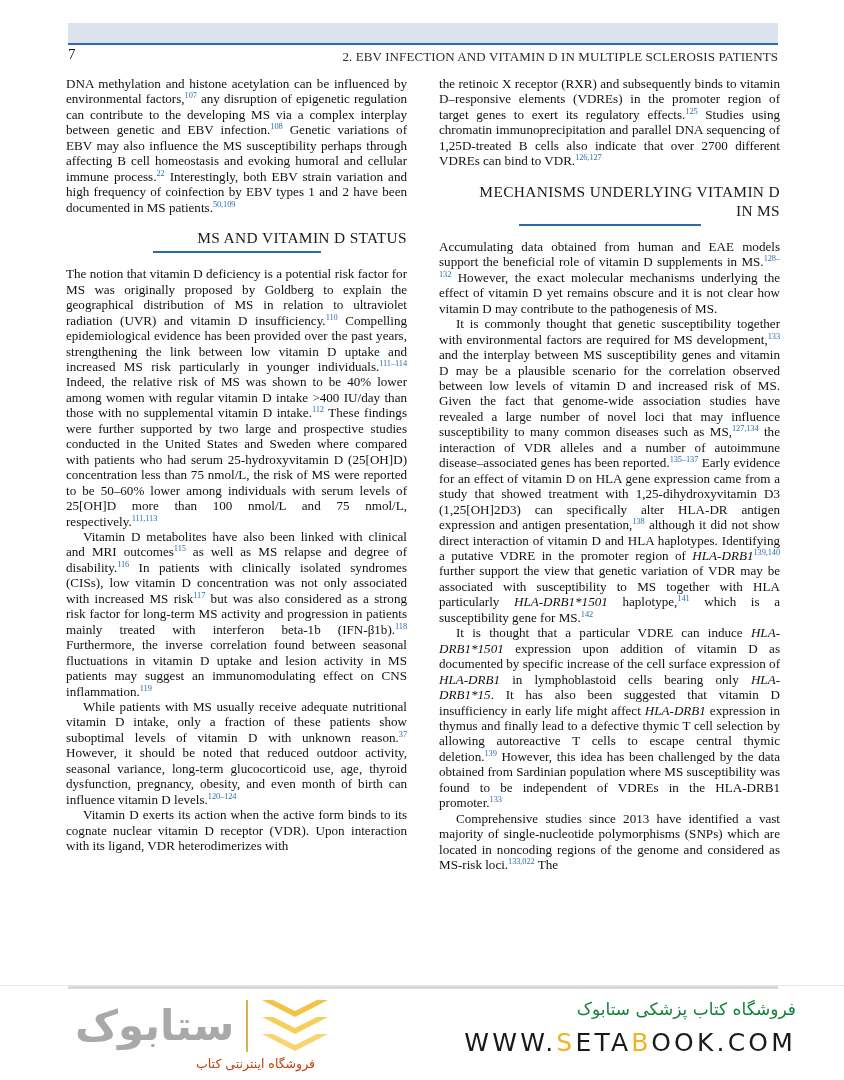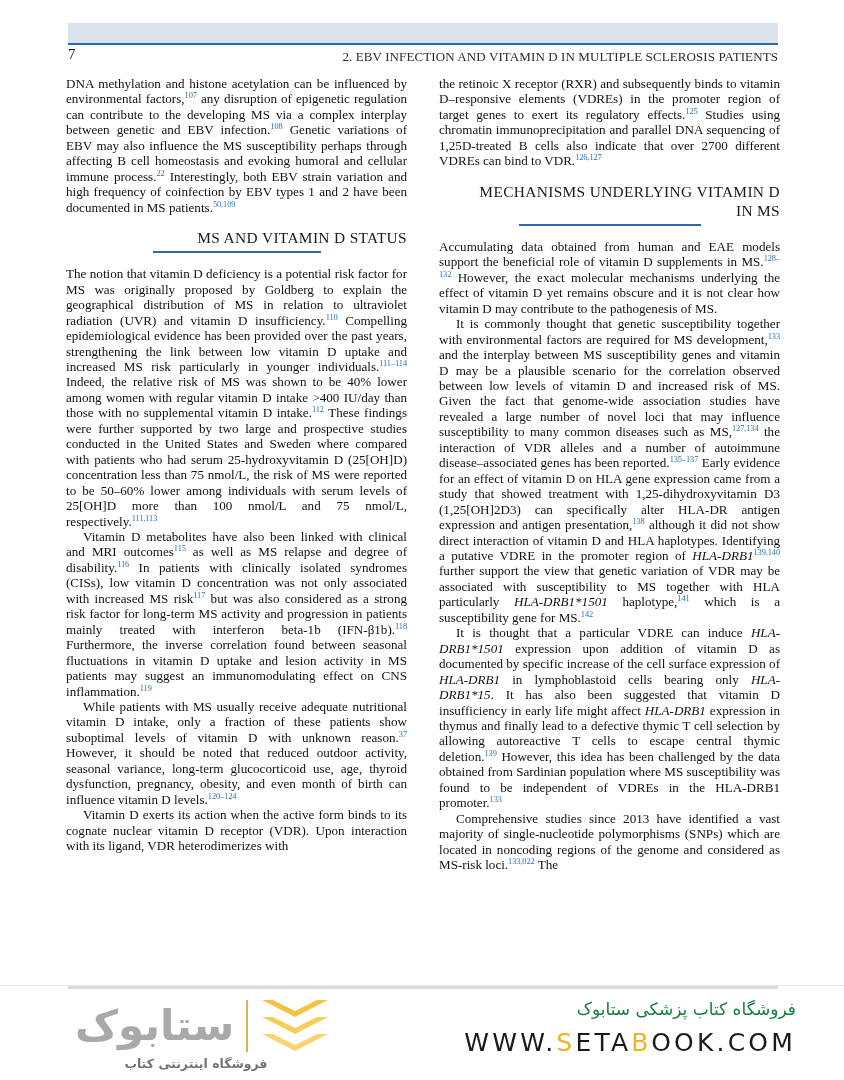--- a/index.html
+++ b/index.html
@@ -204,26 +204,25 @@
     border-top: 11px solid #ffffff;
   }
   .chev-mask.m1 { top: 2px; }
   .chev-mask.m2 { top: 19px; }
   .chev-mask.m3 { top: 36px; }
   .brand-sub {
     position: absolute;
     left: 2px;
     top: 62px;
     width: 300px;
-    text-align: center;
+    text-align: right;
     direction: rtl;
     font-family: "DejaVu Sans", sans-serif;
     font-size: 12.5px;
-    color: #737373;
-    font-weight: bold;
+    color: #c2410c;
   }
   .brand-sub-inner {
     display: inline-block;
     margin-right: 62px;
   }
 
   .brand-right {
     position: absolute;
     right: 48px;
     top: 10px;

